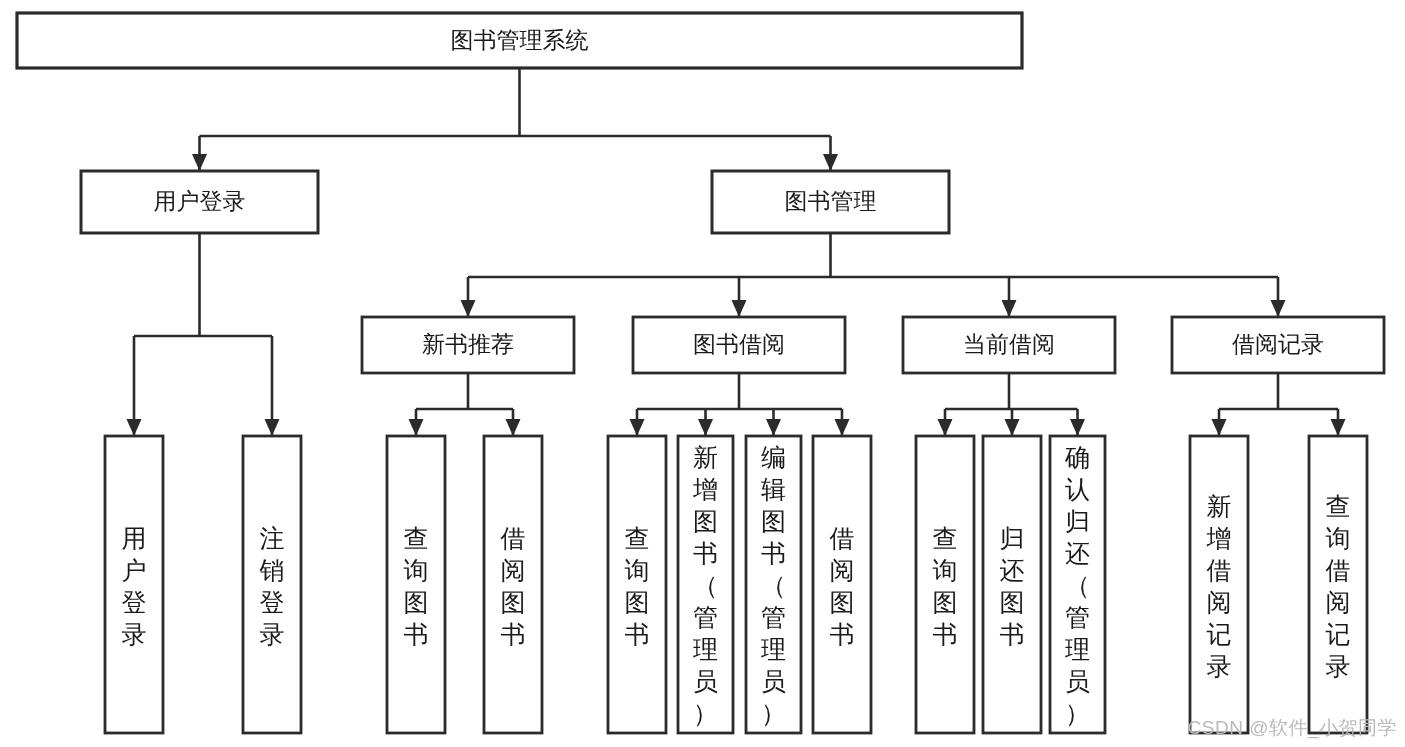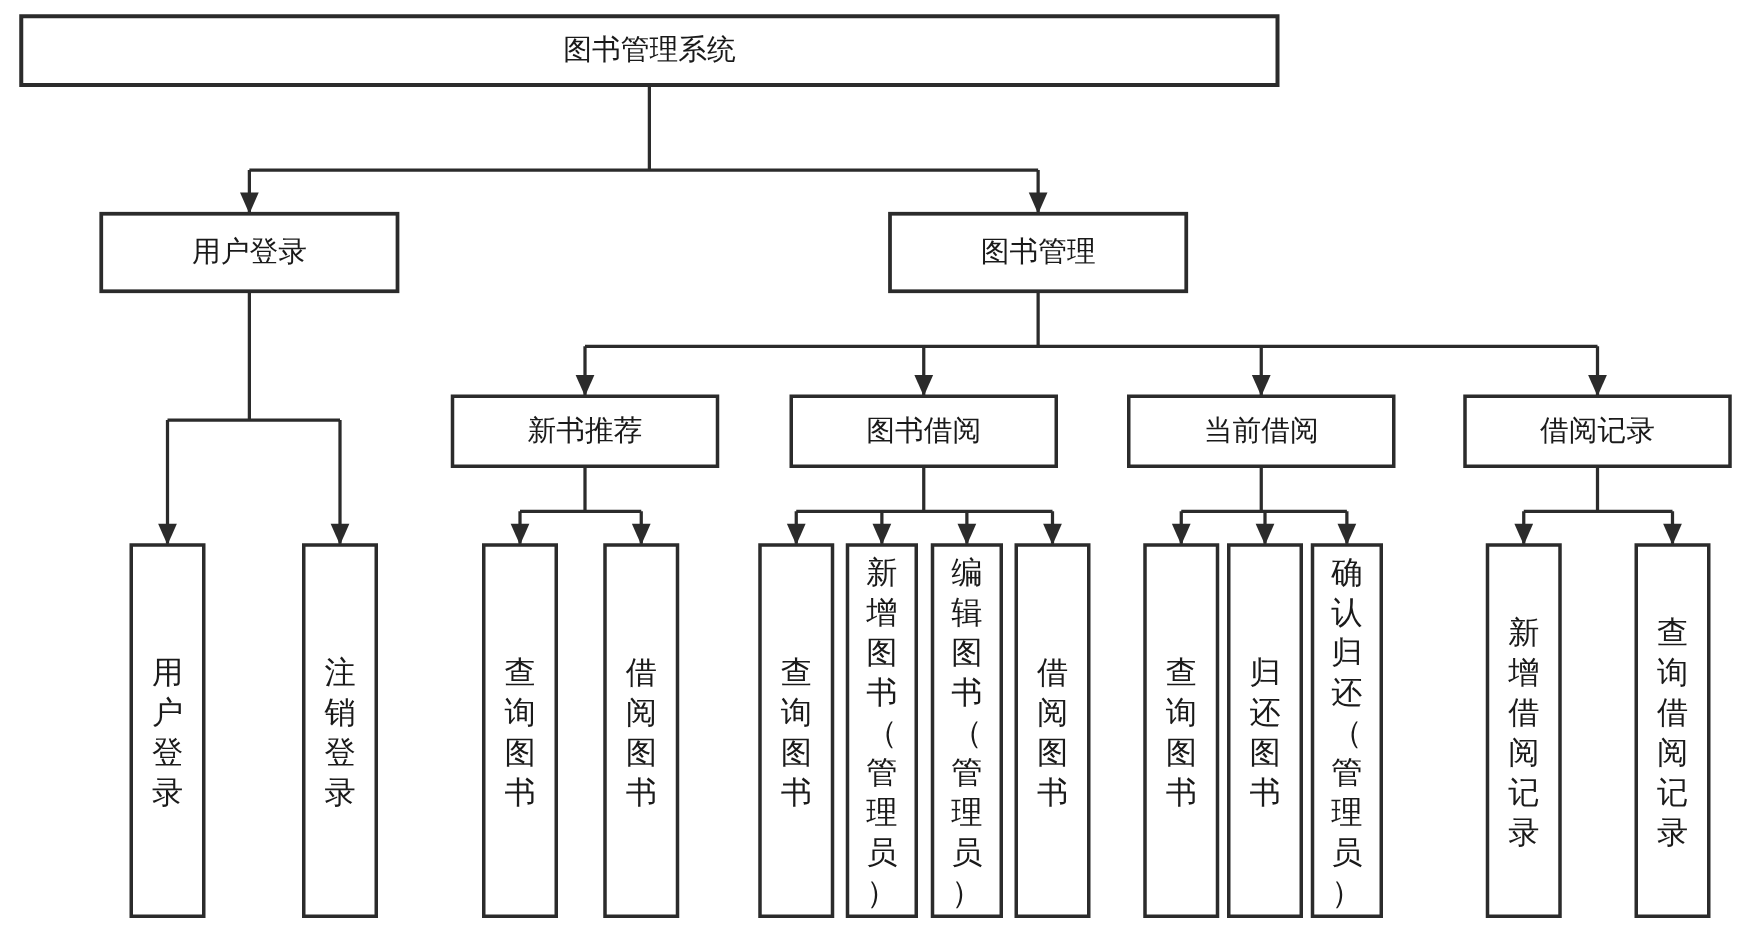--- a/index.html
+++ b/index.html
@@ -221,13 +221,14 @@
           <rect class="node-box level-4" x="1190" y="436" width="58" height="297"></rect>
           <text class="node-label-v" x="1219" y="514.5"><tspan x="1219" dy="0">新</tspan><tspan x="1219" dy="32">增</tspan><tspan x="1219" dy="32">借</tspan><tspan x="1219" dy="32">阅</tspan><tspan x="1219" dy="32">记</tspan><tspan x="1219" dy="32">录</tspan></text>
         </g>
         <g>
           <rect class="node-box level-4" x="1309" y="436" width="58" height="297"></rect>
           <text class="node-label-v" x="1338" y="514.5"><tspan x="1338" dy="0">查</tspan><tspan x="1338" dy="32">询</tspan><tspan x="1338" dy="32">借</tspan><tspan x="1338" dy="32">阅</tspan><tspan x="1338" dy="32">记</tspan><tspan x="1338" dy="32">录</tspan></text>
         </g>
       </g>
   </svg>
 
+  <div class="watermark">CSDN @软件_小贺同学</div>
 </div>
 
 </body></html>

